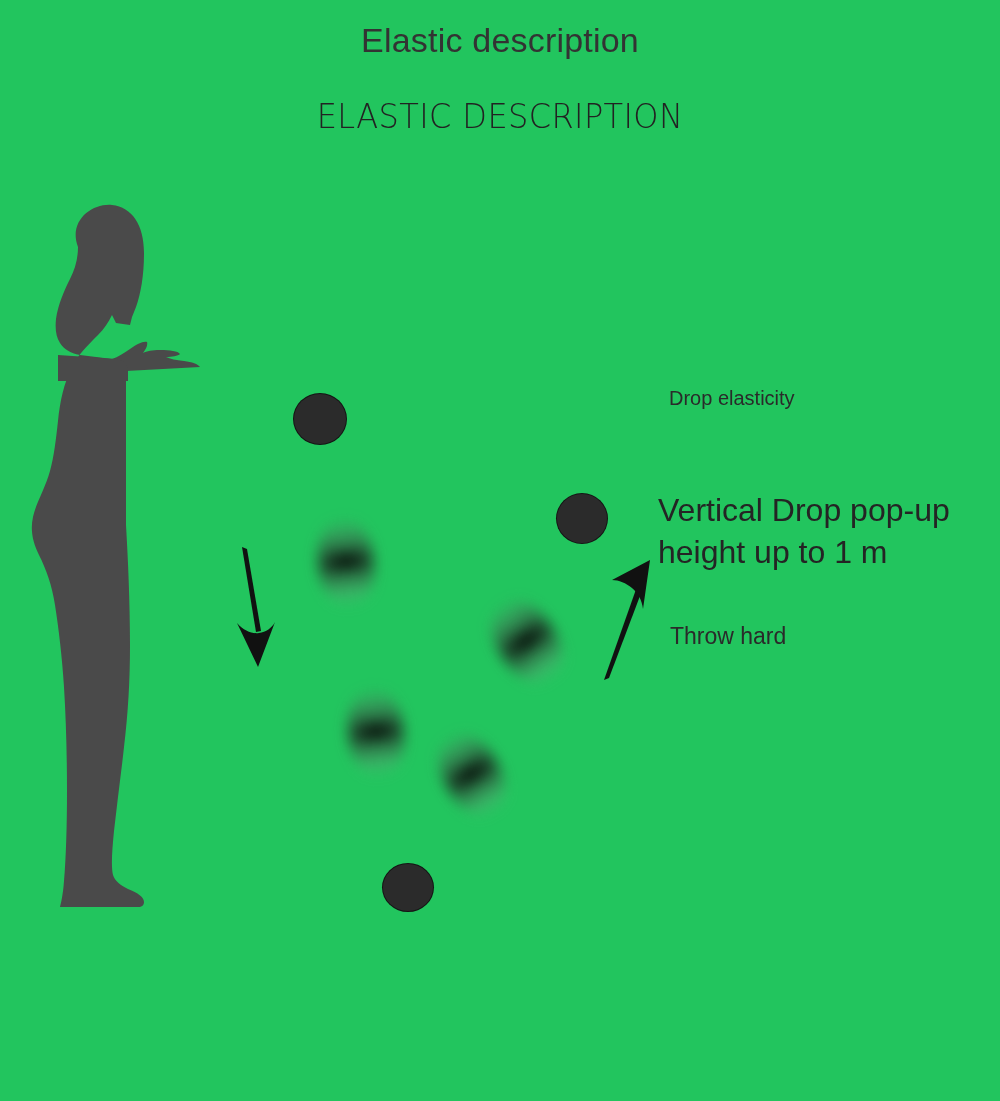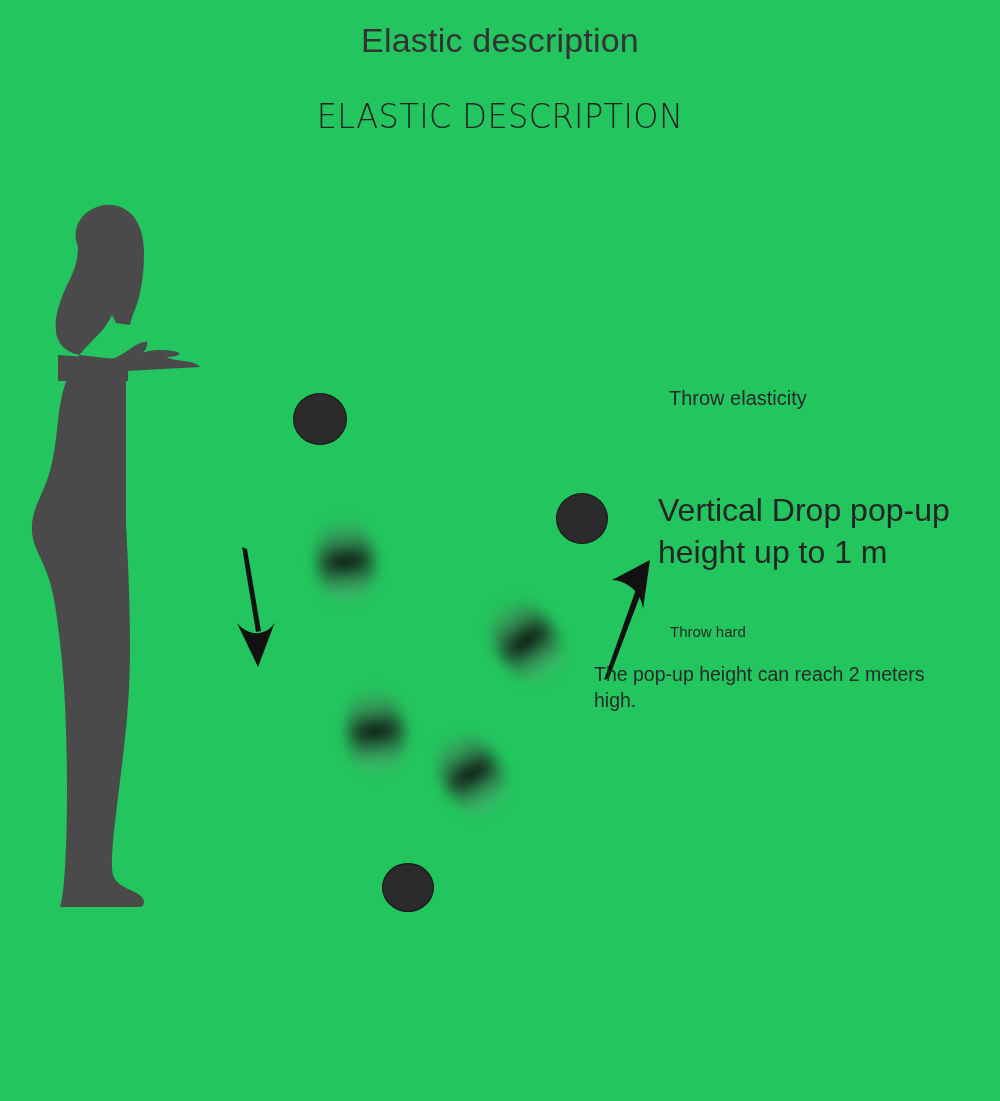--- a/index.html
+++ b/index.html
@@ -119,21 +119,21 @@
     top: 490px;
     width: 320px;
     font-size: 32px;
     font-weight: 400;
     line-height: 1.3;
     color: #242424;
   }
   #label-throw-hard {
     left: 670px;
     top: 623px;
-    font-size: 15px;
+    font-size: 23px;
     font-weight: 400;
     white-space: nowrap;
   }
   #label-popup-height {
     left: 594px;
     top: 661px;
     width: 345px;
     font-size: 19.5px;
     font-weight: 400;
     line-height: 1.35;
@@ -214,18 +214,17 @@
   <svg class="arrow" id="arrow-down" viewBox="0 0 52 125" aria-hidden="true">
     <path fill="#111111" d="M 14 2 L 19 4 L 33 86 L 28 87 Z"></path>
     <path fill="#111111" d="M 30 122 L 9 78 C 16 86, 24 89, 31 88 C 38 87, 44 83, 47 77 L 30 122 Z"></path>
   </svg>
 
   <svg class="arrow" id="arrow-up" viewBox="0 0 70 125" aria-hidden="true">
     <path fill="#111111" d="M 10 122 L 15 120 L 52 22 L 46 20 Z"></path>
     <path fill="#111111" d="M 56 2 L 49 51 C 48 42, 44 35, 38 30 C 32 25, 25 22, 18 22 L 56 2 Z"></path>
   </svg>
 
-  <div class="annot" id="label-high-elasticity">Throw elasticity</div>
+  <div class="annot" id="label-high-elasticity">Drop elasticity</div>
   <div class="annot" id="label-vertical-drop">Vertical Drop pop-up height up to 1 m</div>
   <div class="annot" id="label-throw-hard">Throw hard</div>
-  <div class="annot" id="label-popup-height">The pop-up height can reach 2 meters high.</div>
 
 </div>
 
 </body></html>

